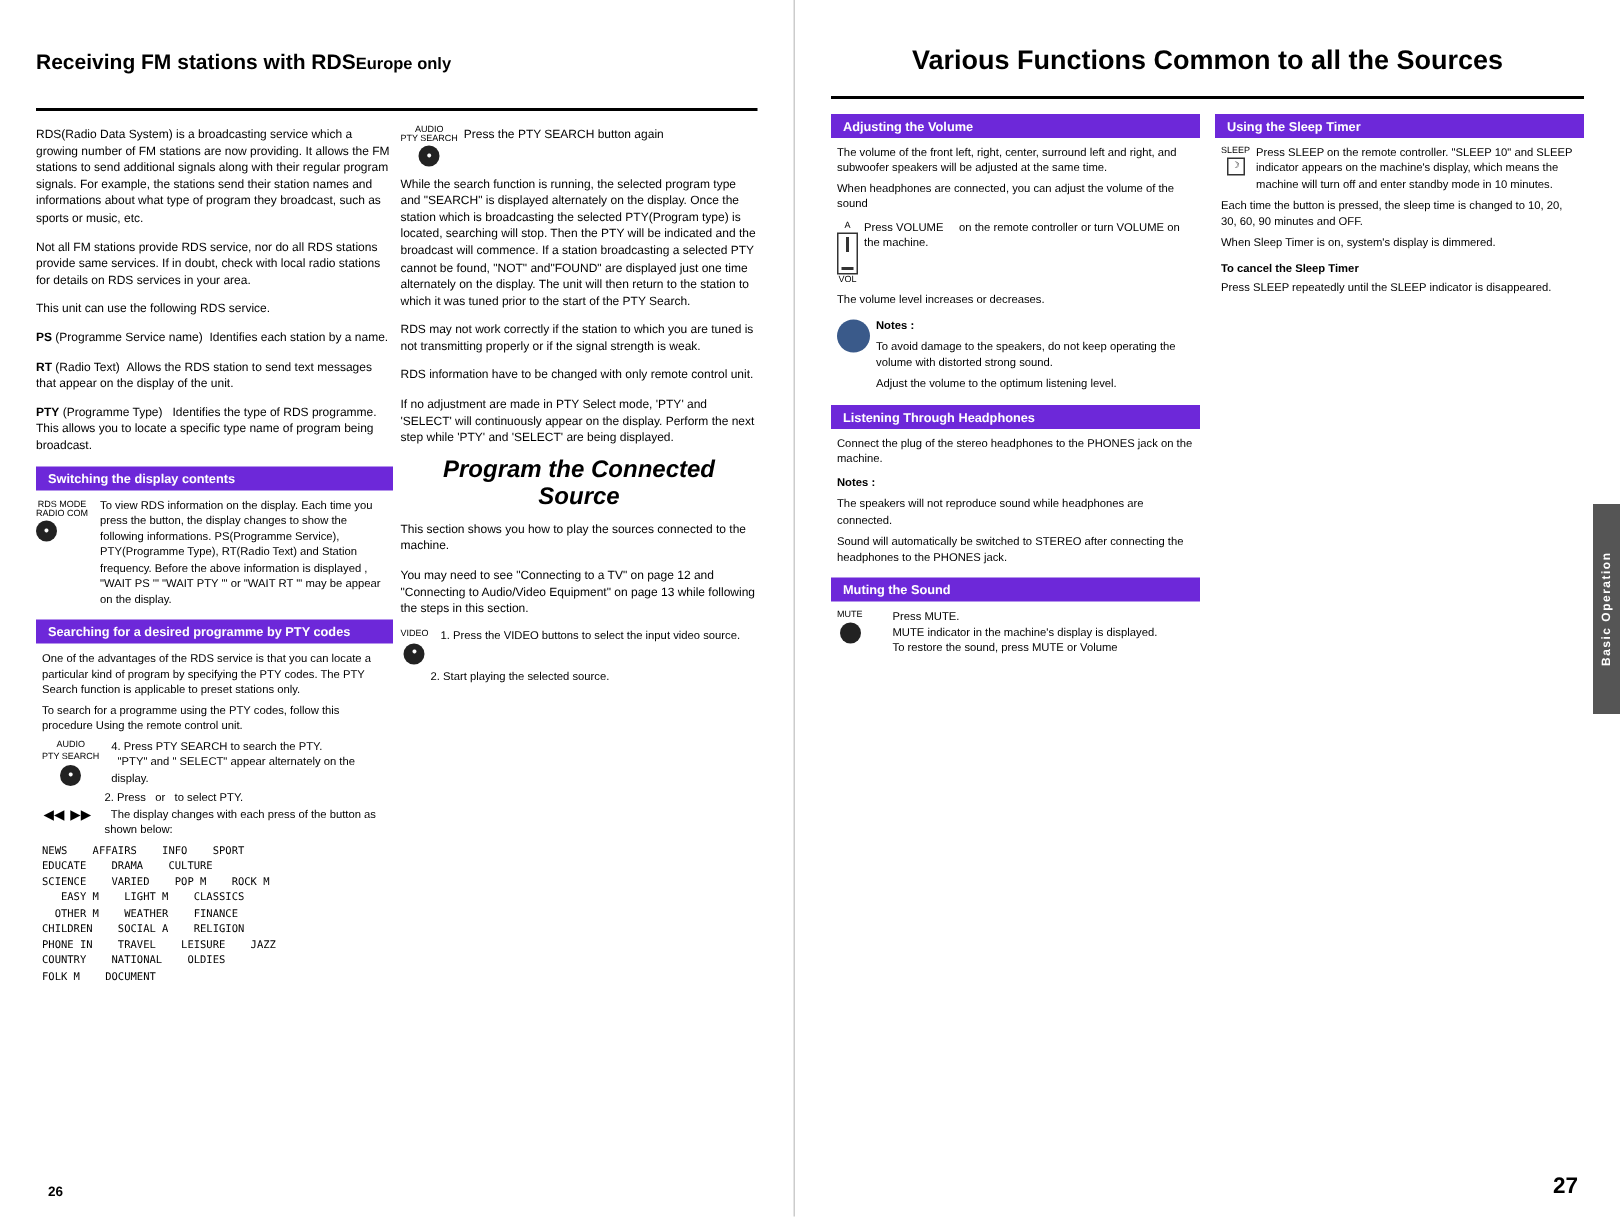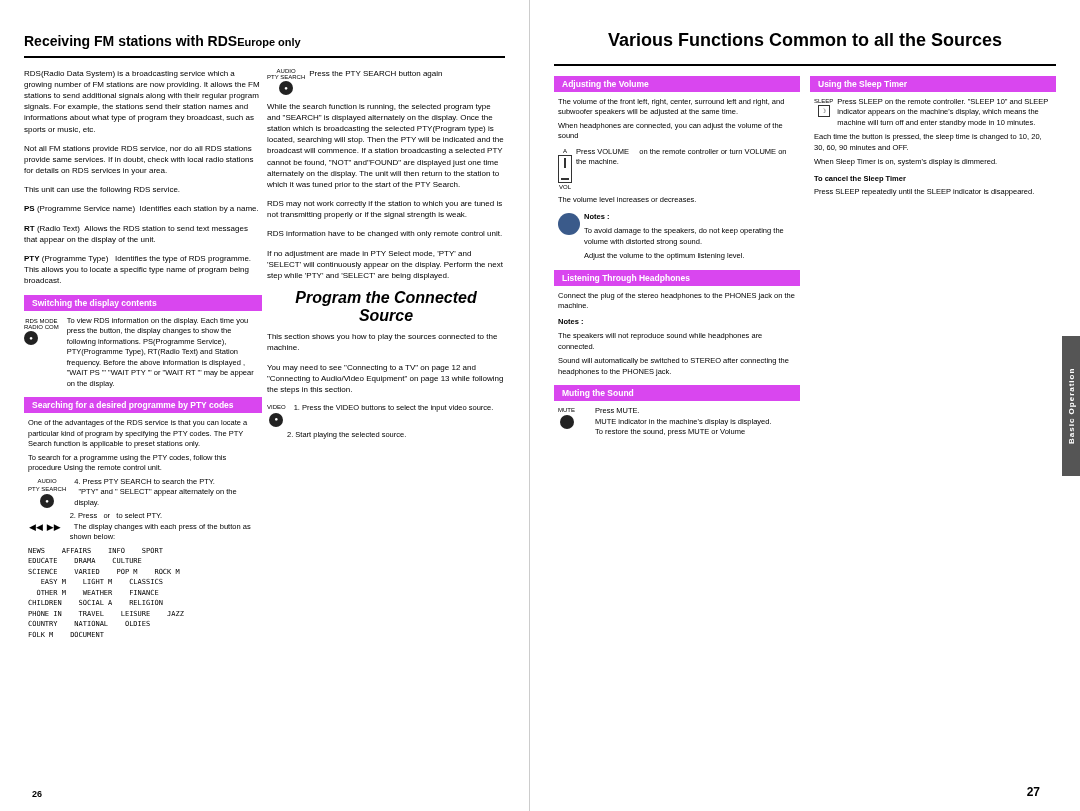--- a/index.html
+++ b/index.html
@@ -51,21 +51,21 @@
       letter-spacing: 1px;
       height: 140px;
       display: flex;
       align-items: center;
       justify-content: center;
     }
     
     .left-title {
       font-size: 18px;
       font-weight: bold;
-      margin-bottom: 4px;
+      margin-bottom: 20px;
       line-height: 1.2;
     }
     .left-title span {
       font-size: 14px;
     }
     .right-title {
       font-size: 18px;
       font-weight: bold;
       margin-bottom: 12px;
       line-height: 1.2;
@@ -80,21 +80,21 @@
     .body-text {
       font-size: 8px;
       line-height: 1.4;
       margin-bottom: 8px;
     }
     
     .section-box {
       margin-bottom: 8px;
     }
     .section-header {
-      background: #d946ef;
+      background: #6d28d9;
       color: #fff;
       font-size: 8.5px;
       font-weight: bold;
       padding: 3px 8px;
       margin-bottom: 5px;
     }
     .section-content {
       font-size: 7.5px;
       line-height: 1.4;
       padding: 0 4px;
@@ -165,22 +165,22 @@
     .page-number-left {
       position: absolute;
       bottom: 12px;
       left: 32px;
       font-size: 9px;
       font-weight: bold;
     }
     .page-number-right {
       position: absolute;
       bottom: 12px;
-      right: 40px;
-      font-size: 12px;
+      right: 28px;
+      font-size: 15px;
       font-weight: bold;
     }
     
     .small-label {
       font-size: 6px;
       text-align: center;
     }
     
     .mute-icon {
       width: 14px;

